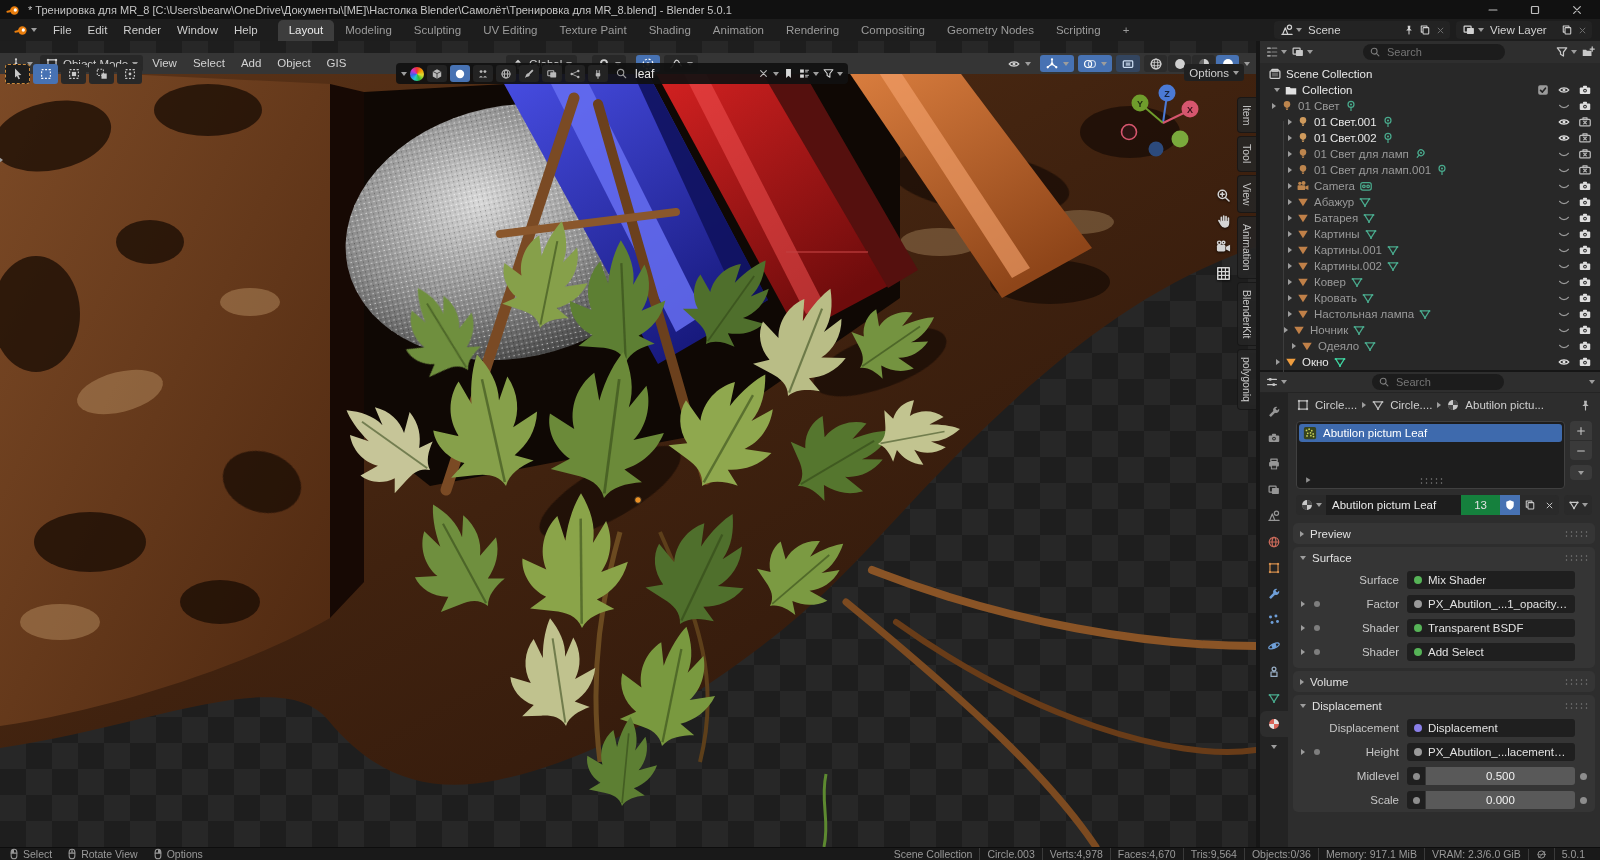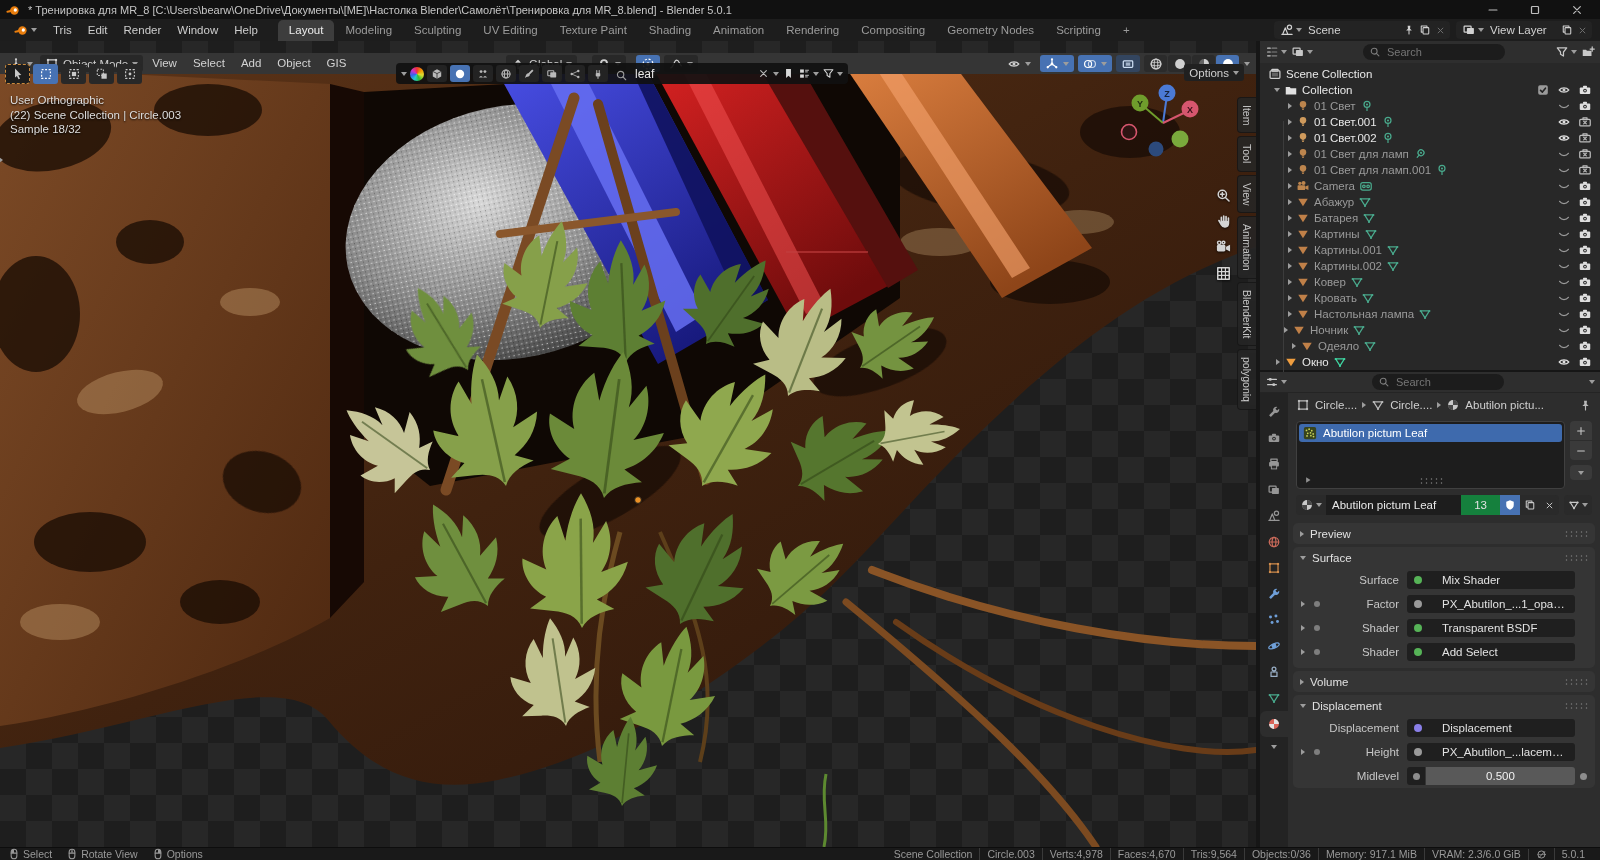--- a/index.html
+++ b/index.html
@@ -37,21 +37,21 @@
   .hbtn.blue{background:#4772b3;color:#fff}
   .hbtn.halfblue{background:#33455f;color:#cfe0f5}
   .vmenu{padding:0 7px;height:21px;line-height:21px;color:#d2d2d2}
   .vrow2{position:absolute;left:0;top:21px;width:100%;height:24px;z-index:5}
   .tbtn{width:25px;height:20px;border-radius:3px;background:#282828;display:flex;align-items:center;justify-content:center;color:#c9c9c9}
   .tbtn.blue{background:#4772b3;color:#fff}
   .bk{position:absolute;left:396px;top:1px;width:452px;height:21px;background:rgba(16,16,16,.92);border-radius:4px;display:flex;align-items:center;gap:3px;padding:0 5px;box-sizing:border-box}
   .bkcat{width:20px;height:17px;border-radius:3px;display:flex;align-items:center;justify-content:center;color:#b9b9b9;background:#232323}
   .bkcat.blue{background:#4772b3;color:#fff}
   .bklogo{width:14px;height:14px;border-radius:50%;background:conic-gradient(#e33,#e90,#dd3,#3b3,#2cc,#36e,#c3c,#e33)}
-  .bksearch{flex:1;display:flex;align-items:flex-end;gap:5px;color:#e8e8e8;padding-left:4px}
+  .bksearch{flex:1;display:flex;align-items:center;gap:5px;color:#e8e8e8;padding-left:4px}
   .bksearch input{background:transparent;border:0;outline:0;color:#e9e9e9;font:12px "Liberation Sans",sans-serif;width:100px}
   .ovl{position:absolute;left:10px;top:52px;z-index:4;color:#dedede;text-shadow:0 1px 2px rgba(0,0,0,.9);line-height:14.5px;font-size:11.5px}
   .vtabs{position:absolute;right:0;top:56px;display:flex;flex-direction:column;gap:3px;z-index:4}
   .vtab{writing-mode:vertical-rl;background:rgba(38,38,38,.88);color:#c7c7c7;font-size:10.5px;padding:7px 3px;border-radius:4px 0 0 4px;border:1px solid rgba(0,0,0,.35);border-right:0}
   .vicons{position:absolute;right:24px;top:146px;display:flex;flex-direction:column;gap:9px;z-index:4;color:#d4d4d4}
   .vicons svg{width:17px;height:17px;filter:drop-shadow(0 1px 1px rgba(0,0,0,.7))}
   
   .ol{left:1260px;top:41px;width:340px;height:329px;background:#282828;box-sizing:border-box}
   .olh{height:22px;background:#2e2e2e;display:flex;align-items:center;gap:4px;padding:0 5px}
   .srch{display:flex;align-items:center;gap:4px;background:#1c1c1c;border-radius:8px;height:16px;padding:0 6px;color:#7c7c7c}
@@ -68,21 +68,21 @@
   .ptabs{position:absolute;left:0;top:21px;width:28px;height:454px;background:#232323;display:flex;flex-direction:column;align-items:center;padding-top:6px;box-sizing:border-box;gap:0}
   .ptab{width:28px;height:26px;display:flex;align-items:center;justify-content:center;color:#969696}
   .ptab.on{background:#2d2d2d;border-radius:6px 0 0 6px}
   .pcont{position:absolute;left:28px;top:21px;width:312px;height:454px;overflow:hidden}
   .crumb{height:24px;display:flex;align-items:center;gap:5px;padding:0 8px;color:#cfcfcf}
   .panel{background:#353535;border-radius:5px;margin:0 5px 3px 5px;overflow:hidden}
   .phead{height:21px;display:flex;align-items:center;gap:6px;padding:0 7px;color:#e0e0e0}
   .grip{margin-left:auto;width:24px;height:7px;background-image:radial-gradient(#6e6e6e 1px,transparent 1.2px);background-size:5px 4px;opacity:.8}
   .prow{display:grid;grid-template-columns:14px 12px 84px 1fr 16px;align-items:center;height:24px;padding:0 4px 0 4px}
   .prow .lbl{text-align:right;padding-right:8px;color:#c6c6c6;white-space:nowrap}
-  .fld{height:18px;background:#1f1f1f;border-radius:3px;display:flex;align-items:center;gap:20px;padding:0 7px;color:#e2e2e2;font-size:11.5px;min-width:0}
+  .fld{height:18px;background:#1f1f1f;border-radius:3px;display:flex;align-items:center;gap:6px;padding:0 7px;color:#e2e2e2;font-size:11.5px;min-width:0}
   .fld .tx{white-space:nowrap;overflow:hidden;text-overflow:ellipsis}
   .dot{width:8px;height:8px;border-radius:50%;flex:0 0 auto}
   .deco{width:7px;height:7px;border-radius:50%;background:#8d8d8d;margin-left:5px}
   .kdot{width:6px;height:6px;border-radius:50%;background:#7e7e7e;margin:0 auto}
   .slider{height:18px;background:#595959;border-radius:0 3px 3px 0;flex:1;display:flex;align-items:center;justify-content:center;color:#f2f2f2}
   .sock{width:18px;height:18px;background:#1f1f1f;border-radius:3px 0 0 3px;display:flex;align-items:center;justify-content:center;margin-right:1px}
   .sock i{width:7px;height:7px;border-radius:50%;background:#8d8d8d}
   .ddown{height:18px;background:#2a2a2a;border-radius:3px;display:flex;align-items:center;gap:6px;padding:0 7px;color:#e2e2e2;flex:1}
   
   .sb{left:0;top:847px;width:1600px;height:13px;background:#191919;border-top:1px solid #0d0d0d;display:flex;align-items:center;gap:14px;padding:0 8px;box-sizing:border-box;font-size:10.5px;color:#999}
@@ -448,21 +448,21 @@
       </span>
 </div>
 
 <div class="mb abs">
   <span class="menu flex" style="gap:3px">
         <svg class="i">
           <use href="#s-blend"></use>
         </svg>
         <span class="ch"></span>
       </span>
-  <span class="menu">Tris</span>
+  <span class="menu">File</span>
   <span class="menu">Edit</span>
   <span class="menu">Render</span>
   <span class="menu">Window</span>
   <span class="menu">Help</span>
   <span style="width:12px"></span>
   <span class="wtab on">Layout</span>
   <span class="wtab">Modeling</span>
   <span class="wtab">Sculpting</span>
   <span class="wtab">UV Editing</span>
   <span class="wtab">Texture Paint</span>
@@ -824,25 +824,20 @@
             </svg>
             <span class="ch"></span>
           </span>
     </div>
     <span class="hbtn abs" style="right:12px;top:2px;background:#202020">
           <span>Options</span>
           <span class="ch"></span>
         </span>
   </div>
 
-  <div class="ovl">
-    <div>User Orthographic</div>
-    <div>(22) Scene Collection | Circle.003</div>
-    <div>Sample 18/32</div>
-  </div>
   <span class="abs" style="left:-1px;top:112px;color:#9a9a9a;z-index:4"><span class="chr"></span></span>
 
   <svg class="gz" viewBox="0 0 92 92">
     <g stroke-width="2" fill="none">
       <path d="M47 42 L51 14" stroke="#4b7ad6"></path>
       <path d="M47 42 L26 24" stroke="#6f9d2c"></path>
       <path d="M47 42 L72 30" stroke="#d6566e"></path>
     </g>
     <circle cx="51" cy="12" r="8.5" fill="#4b7ad6"></circle>
     <text x="51" y="15.5" font-size="9" font-weight="bold" fill="#16233c" text-anchor="middle">Z</text>
@@ -934,21 +929,21 @@
             </svg>
         <svg class="i" style="color:#cfcfcf">
               <use href="#s-eyeo"></use>
             </svg>
         <svg class="i" style="color:#e2e2e2">
               <use href="#s-camon"></use>
             </svg>
       </span>
     </div>
 
-    <div class="orow" style="padding-left:28px">
+    <div class="orow" style="padding-left:12px">
       <span class="chr"></span>
       <svg class="i lgt">
             <use href="#s-bulb"></use>
           </svg>
       <span class="nm">01 Свет</span>
       <svg class="i tdata">
             <use href="#s-pin"></use>
           </svg>
       <span class="ric">
             <svg class="i" style="color:#9a9a9a">
@@ -1528,20 +1523,34 @@
         <span class="flex" style="min-width:0">
           <span class="sock">
                 <i></i>
               </span>
           <span class="slider">
                 <span>0.500</span>
               </span>
         </span>
         <span class="deco"></span>
       </div>
+      <div class="prow">
+        <span></span>
+            <span></span>
+        <span class="lbl">Scale</span>
+        <span class="flex" style="min-width:0">
+          <span class="sock">
+                <i></i>
+              </span>
+          <span class="slider">
+                <span>0.000</span>
+              </span>
+        </span>
+        <span class="deco"></span>
+      </div>
     </div>
   </div>
 </div>
 
 <div class="sb abs">
   <span class="hint">
         <svg class="i" style="width:12px;height:12px">
           <use href="#s-ml"></use>
         </svg>
         <span>Select</span>

